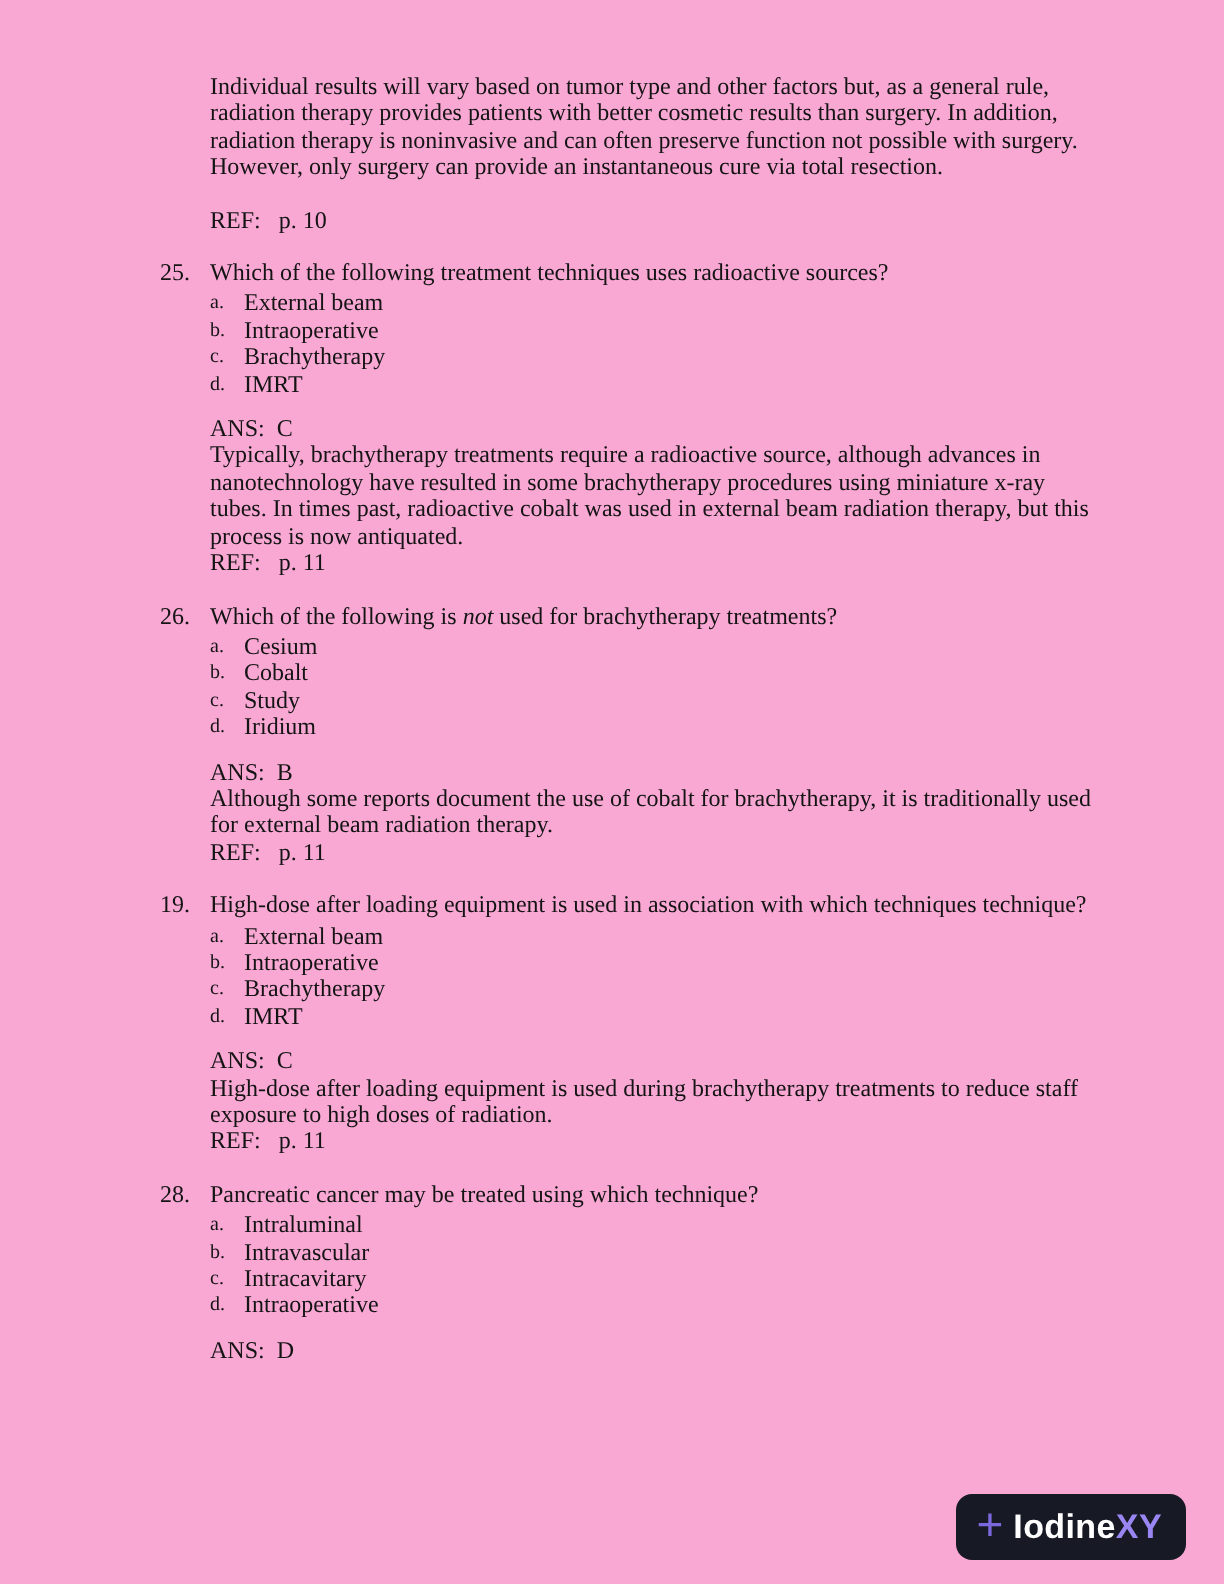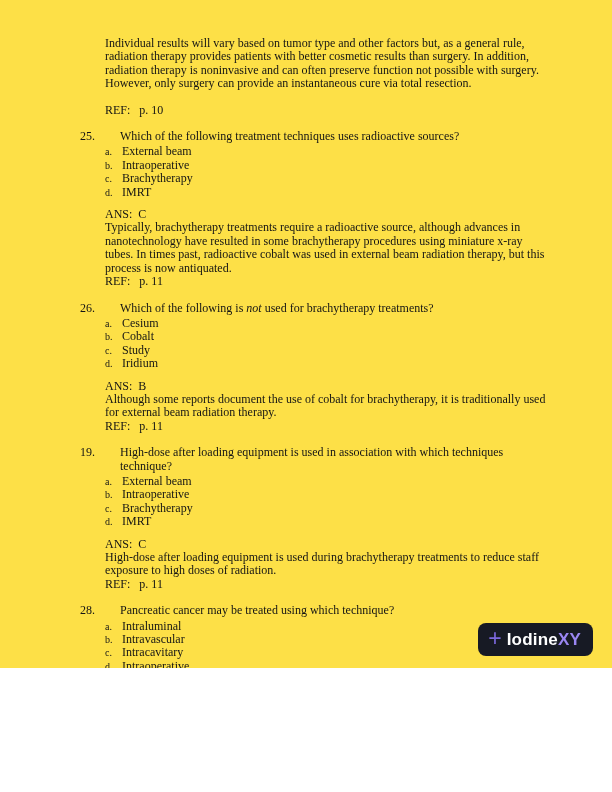--- a/index.html
+++ b/index.html
@@ -3,22 +3,22 @@
 <meta charset="utf-8">
 <style>
   html, body {
     margin: 0;
     padding: 0;
     background: #ffffff;
   }
   .page {
     position: relative;
     width: 612px;
-    height: 668px;
-    background: #fde047;
+    height: 792px;
+    background: #f9a8d4;
     overflow: hidden;
     font-family: "Liberation Serif", "DejaVu Serif", serif;
     font-size: 12px;
     line-height: 13.4px;
     color: #141414;
   }
   .doc {
     position: absolute;
     left: 80px;
     top: 37px;
@@ -35,21 +35,20 @@
   .ref {
     white-space: pre-wrap;
     margin-bottom: 13px;
   }
   .question {
     margin-bottom: 13px;
   }
   .qline {
     display: flex;
     margin-bottom: 2px;
-    gap: 15px;
   }
   .qnum {
     flex: 0 0 25px;
   }
   .qtext {
     flex: 1 1 auto;
   }
   .qtext em {
     font-style: italic;
   }

